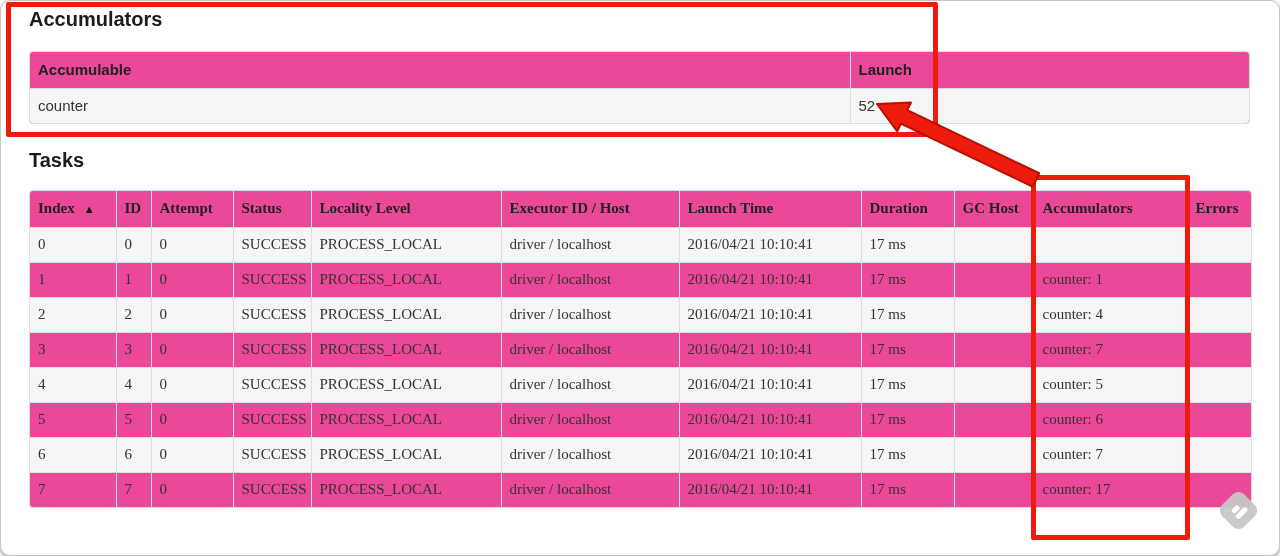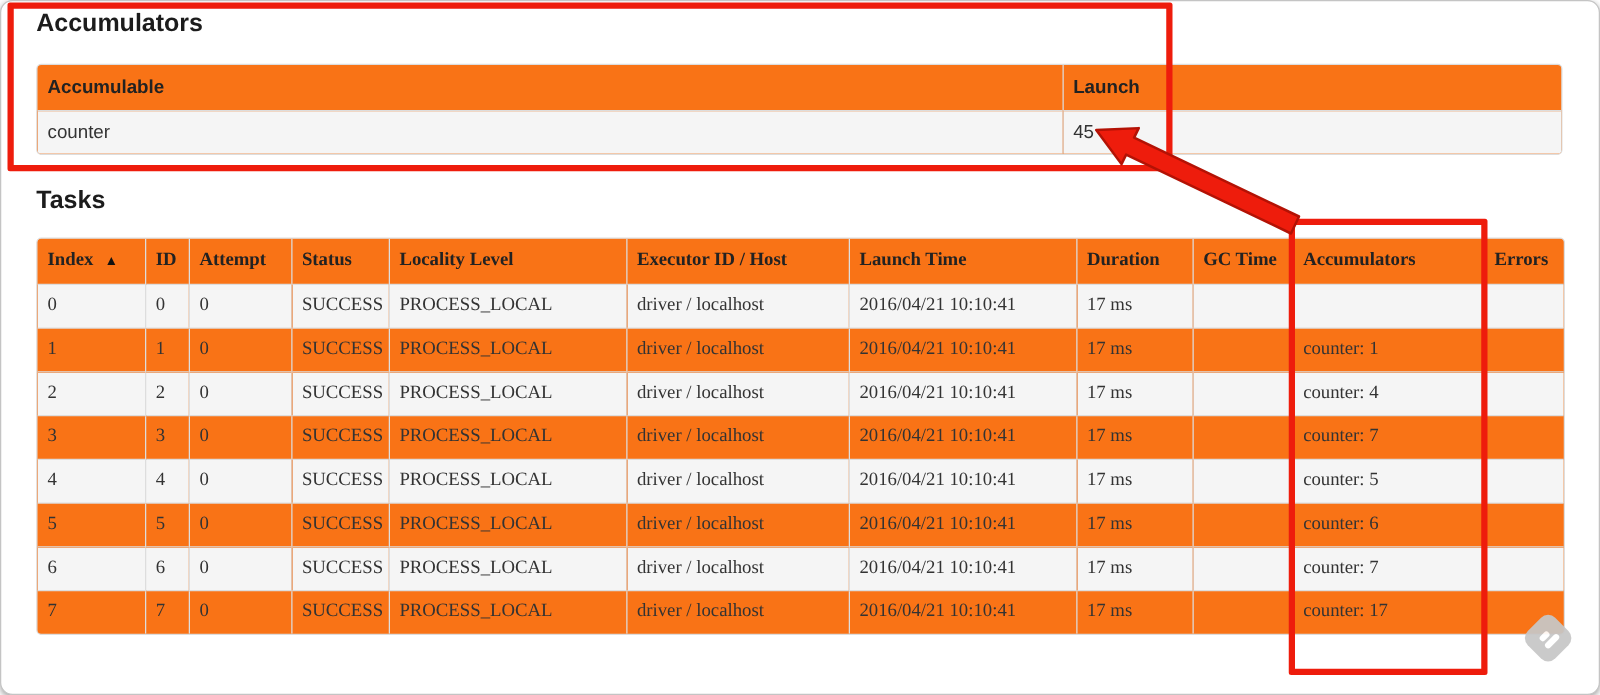--- a/index.html
+++ b/index.html
@@ -28,21 +28,21 @@
   }
   #acc-title   { top: 8px;  }
   #tasks-title { top: 149px; }
 
   .tbl-wrap {
     position: absolute;
     left: 29px;
     border: 1px solid #dddddd;
     border-radius: 4px;
     overflow: hidden;
-    background: #f97316;
+    background: #ec4899;
   }
   #acc-wrap   { top: 51px;  width: 1221px; }
   #tasks-wrap { top: 190px; width: 1223px; font-family: Liberation Serif, serif; }
 
   table { border-collapse: collapse; width: 100%; table-layout: fixed; }
   th, td {
     text-align: left;
     font-size: 15px;
     padding: 8px 8px 9px 8px;
     white-space: nowrap;
@@ -119,21 +119,21 @@
       </colgroup>
       <thead>
         <tr>
           <th><span>Accumulable</span></th>
           <th><span>Launch</span></th>
         </tr>
       </thead>
       <tbody>
         <tr>
           <td>counter</td>
-          <td>45</td>
+          <td>52</td>
         </tr>
       </tbody>
     </table>
 </div>
 
 <h2 class="section-title" id="tasks-title">Tasks</h2>
 
 <div class="tbl-wrap" id="tasks-wrap">
   <table id="tasks-table">
       <colgroup>
@@ -152,21 +152,21 @@
       <thead>
         <tr>
           <th><span>Index</span><span class="sort">▲</span></th>
           <th><span>ID</span></th>
           <th><span>Attempt</span></th>
           <th><span>Status</span></th>
           <th><span>Locality Level</span></th>
           <th><span>Executor ID / Host</span></th>
           <th><span>Launch Time</span></th>
           <th><span>Duration</span></th>
-          <th><span>GC Time</span></th>
+          <th><span>GC Host</span></th>
           <th><span>Accumulators</span></th>
           <th><span>Errors</span></th>
         </tr>
       </thead>
       <tbody>
         <tr>
           <td>0</td>
           <td>0</td>
           <td>0</td>
           <td>SUCCESS</td>

